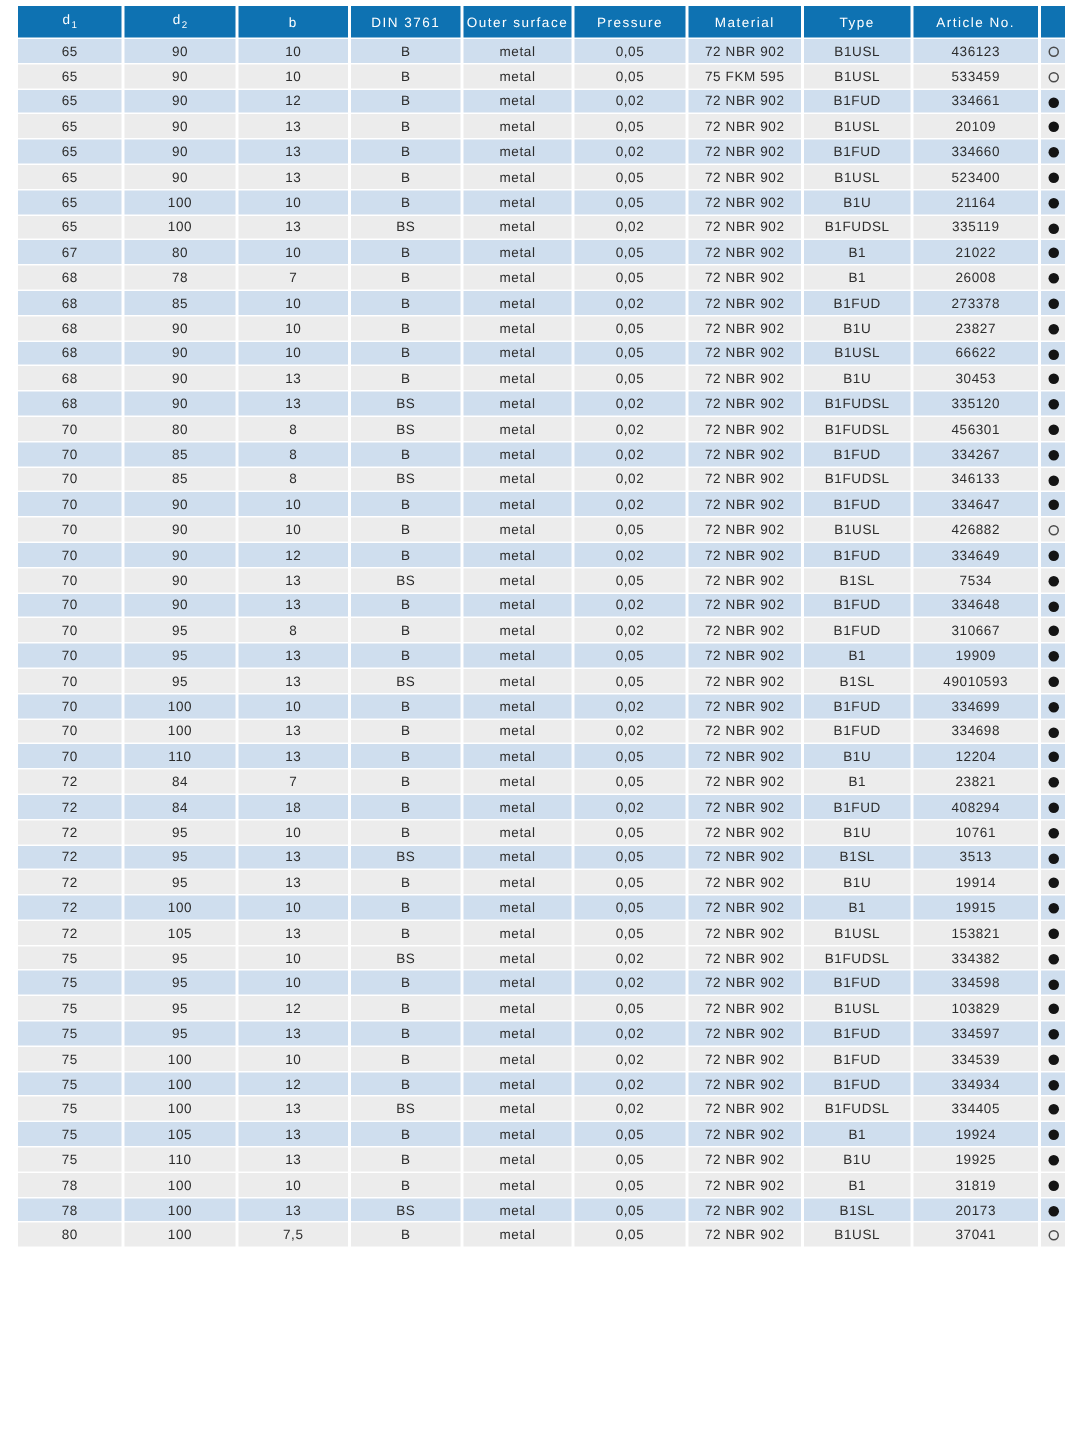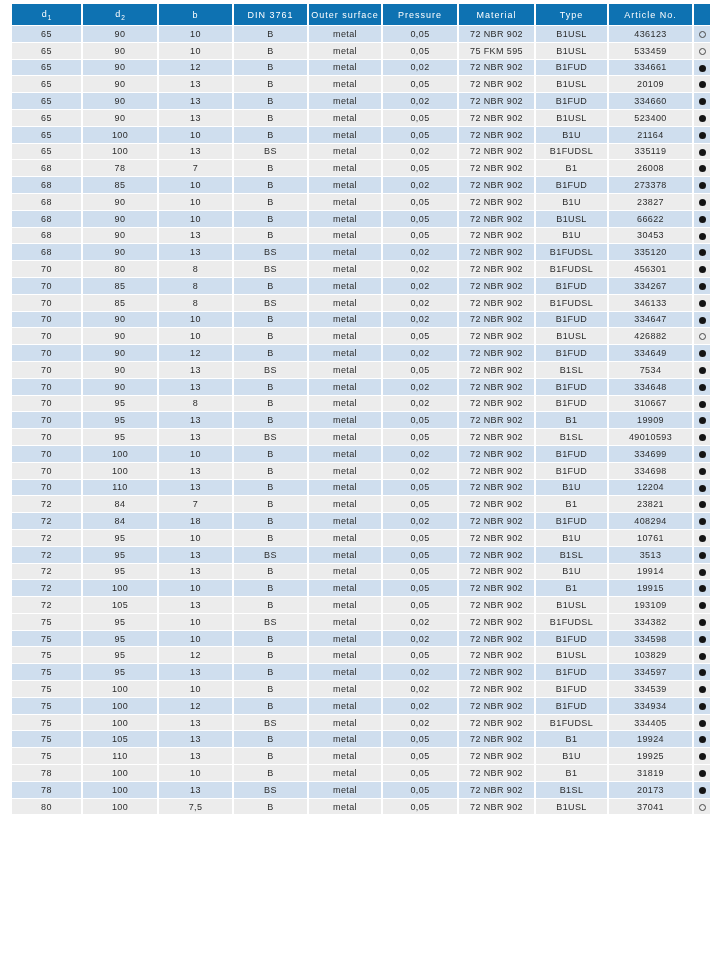--- a/index.html
+++ b/index.html
@@ -193,20 +193,32 @@
     <td>100</td>
     <td>13</td>
     <td>BS</td>
     <td>metal</td>
     <td>0,02</td>
     <td>72 NBR 902</td>
     <td>B1FUDSL</td>
     <td>335119</td>
     <td><span class="dot filled"></span></td>
   </tr>
+        <tr class="blue">
+    <td>67</td>
+    <td>80</td>
+    <td>10</td>
+    <td>B</td>
+    <td>metal</td>
+    <td>0,05</td>
+    <td>72 NBR 902</td>
+    <td>B1</td>
+    <td>21022</td>
+    <td><span class="dot filled"></span></td>
+  </tr>
         <tr class="gray">
     <td>68</td>
     <td>78</td>
     <td>7</td>
     <td>B</td>
     <td>metal</td>
     <td>0,05</td>
     <td>72 NBR 902</td>
     <td>B1</td>
     <td>26008</td>
@@ -514,21 +526,21 @@
   </tr>
         <tr class="gray">
     <td>72</td>
     <td>105</td>
     <td>13</td>
     <td>B</td>
     <td>metal</td>
     <td>0,05</td>
     <td>72 NBR 902</td>
     <td>B1USL</td>
-    <td>193109</td>
+    <td>153821</td>
     <td><span class="dot filled"></span></td>
   </tr>
         <tr class="gray">
     <td>75</td>
     <td>95</td>
     <td>10</td>
     <td>BS</td>
     <td>metal</td>
     <td>0,02</td>
     <td>72 NBR 902</td>

